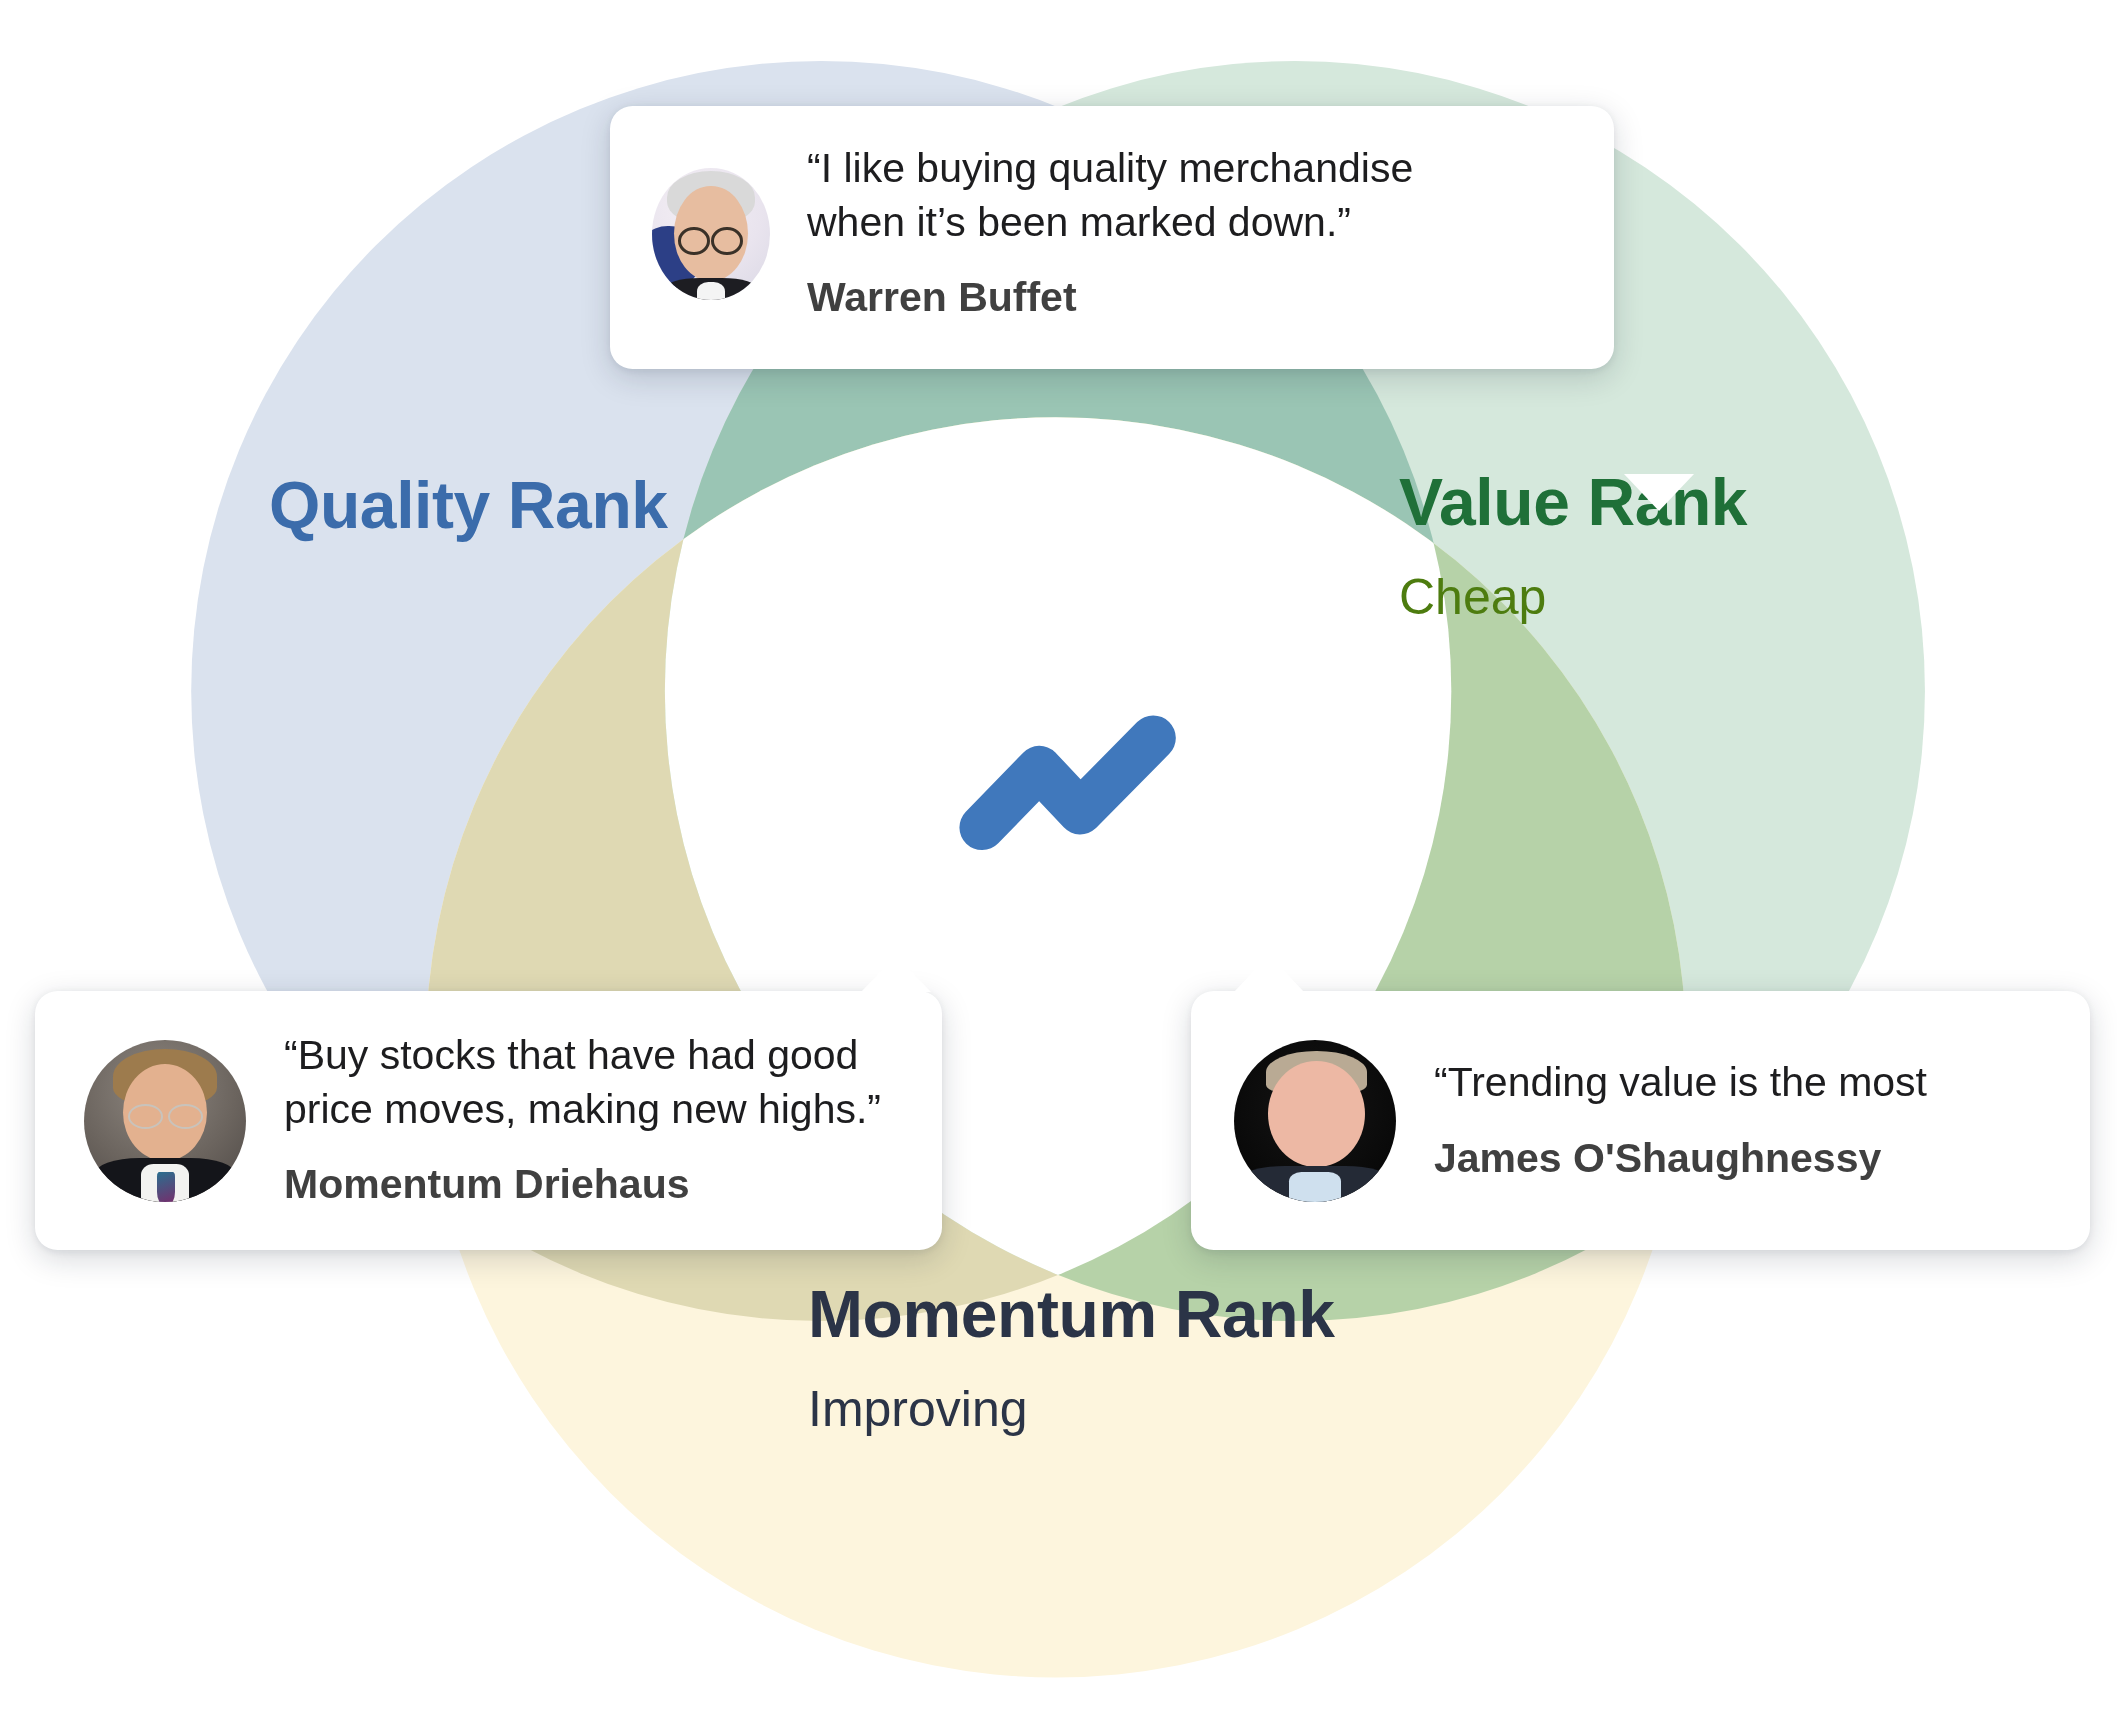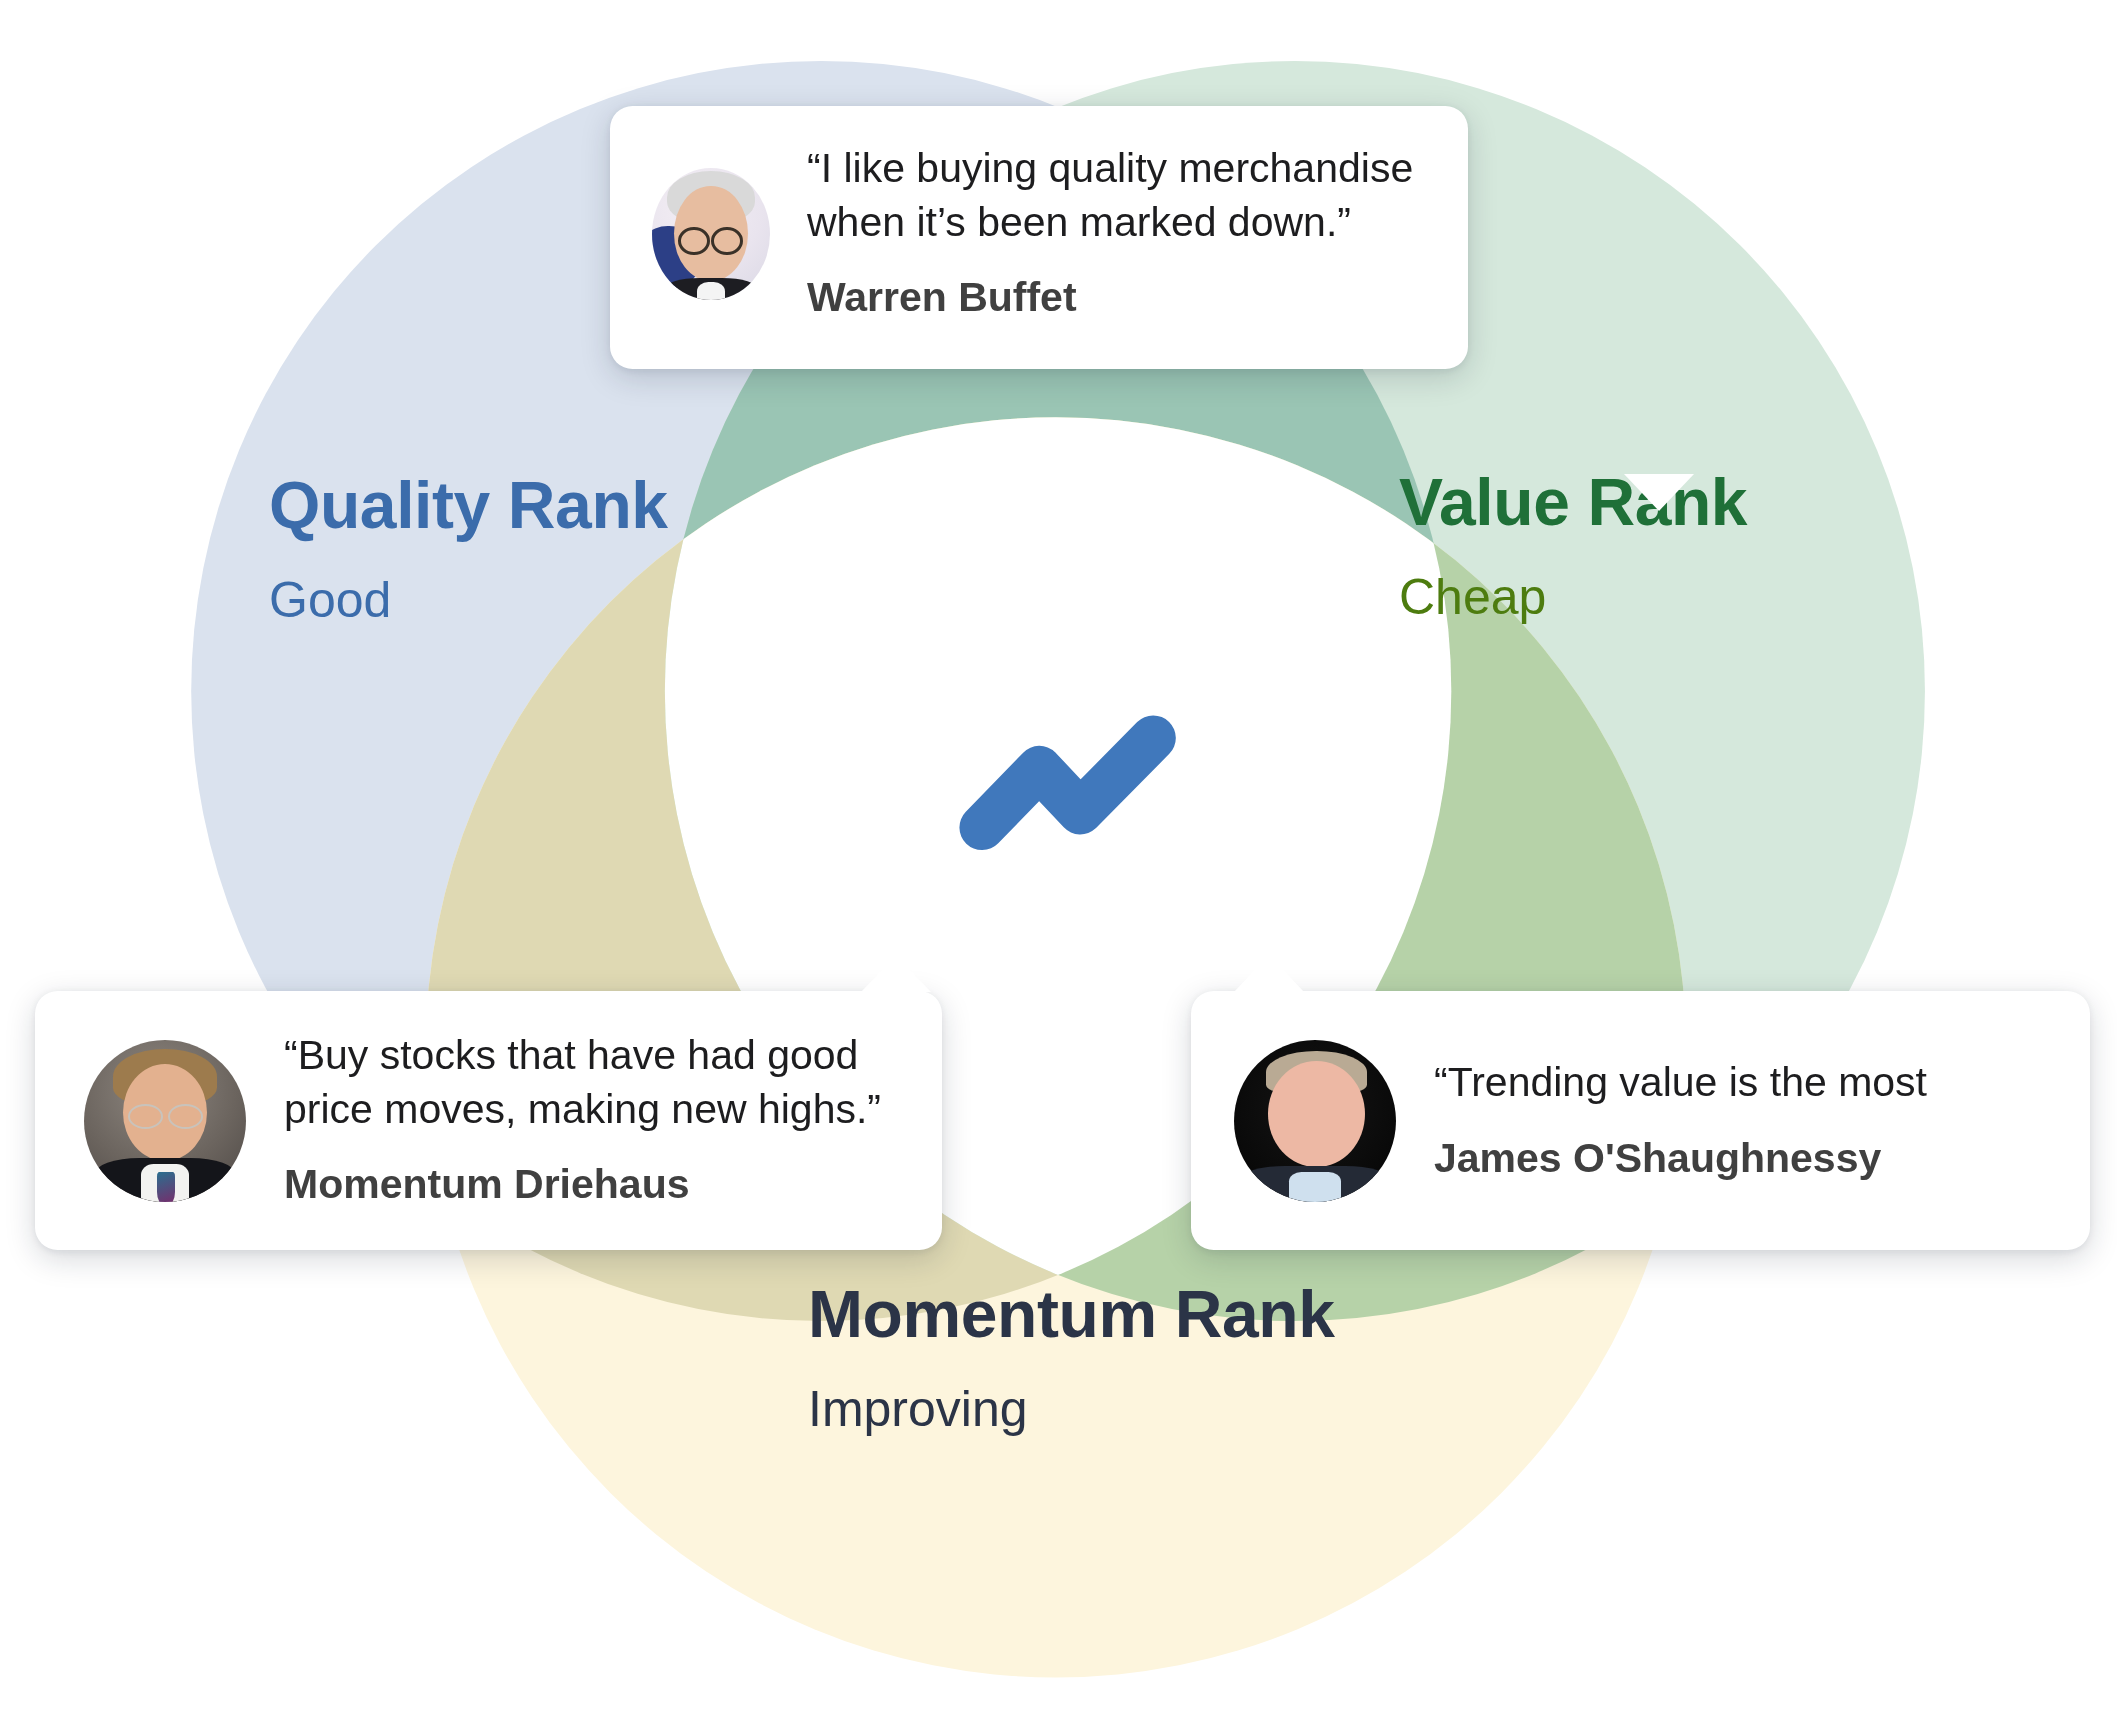--- a/index.html
+++ b/index.html
@@ -110,21 +110,21 @@
     border-right: 35px solid transparent;
   }
   .tail-down {
     border-top: 37px solid #ffffff;
   }
 
   
   #card-buffet {
     left: 610px;
     top: 106px;
-    width: 858px;
+    width: 1004px;
     height: 263px;
     padding: 0 38px 8px 42px;
   }
   #card-buffet .avatar { width: 118px; height: 132px; border-radius: 50%; margin-right: 37px; }
   #card-buffet .tail { left: 1014px; top: 368px; }
 
   
   #card-driehaus {
     left: 35px;
     top: 991px;
@@ -223,21 +223,20 @@
       </g>
     </g>
 
     <g>
       <path d="M 1130 952 L 1196 884 L 1243 934 L 1327 849" fill="none" stroke="#4078bc" stroke-width="52" stroke-linecap="round" stroke-linejoin="round"></path>
     </g>
   </svg>
 
   <div class="venn-label" id="label-quality">
     <span class="title" style="color:#3b6cab">Quality Rank</span>
-    <span class="sub" style="color:#3b6cab">Good</span>
   </div>
 
   <div class="venn-label" id="label-value">
     <span class="title" style="color:#1f7038">Value Rank</span>
     <span class="sub" style="color:#4d7c0f">Cheap</span>
   </div>
 
   <div class="venn-label" id="label-momentum">
     <span class="title" style="color:#2b3447">Momentum Rank</span>
     <span class="sub" style="color:#2b3447">Improving</span>

